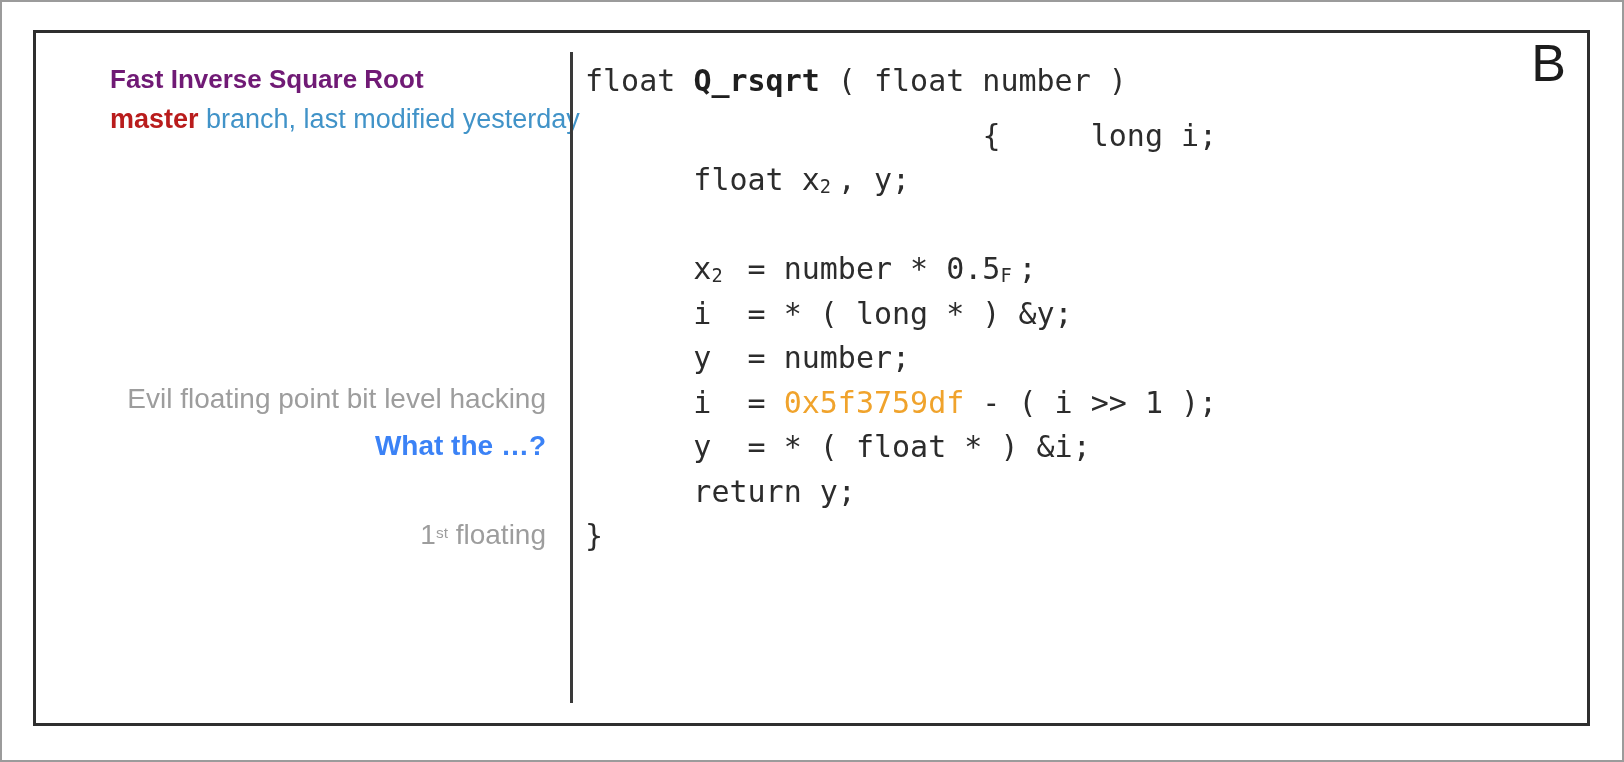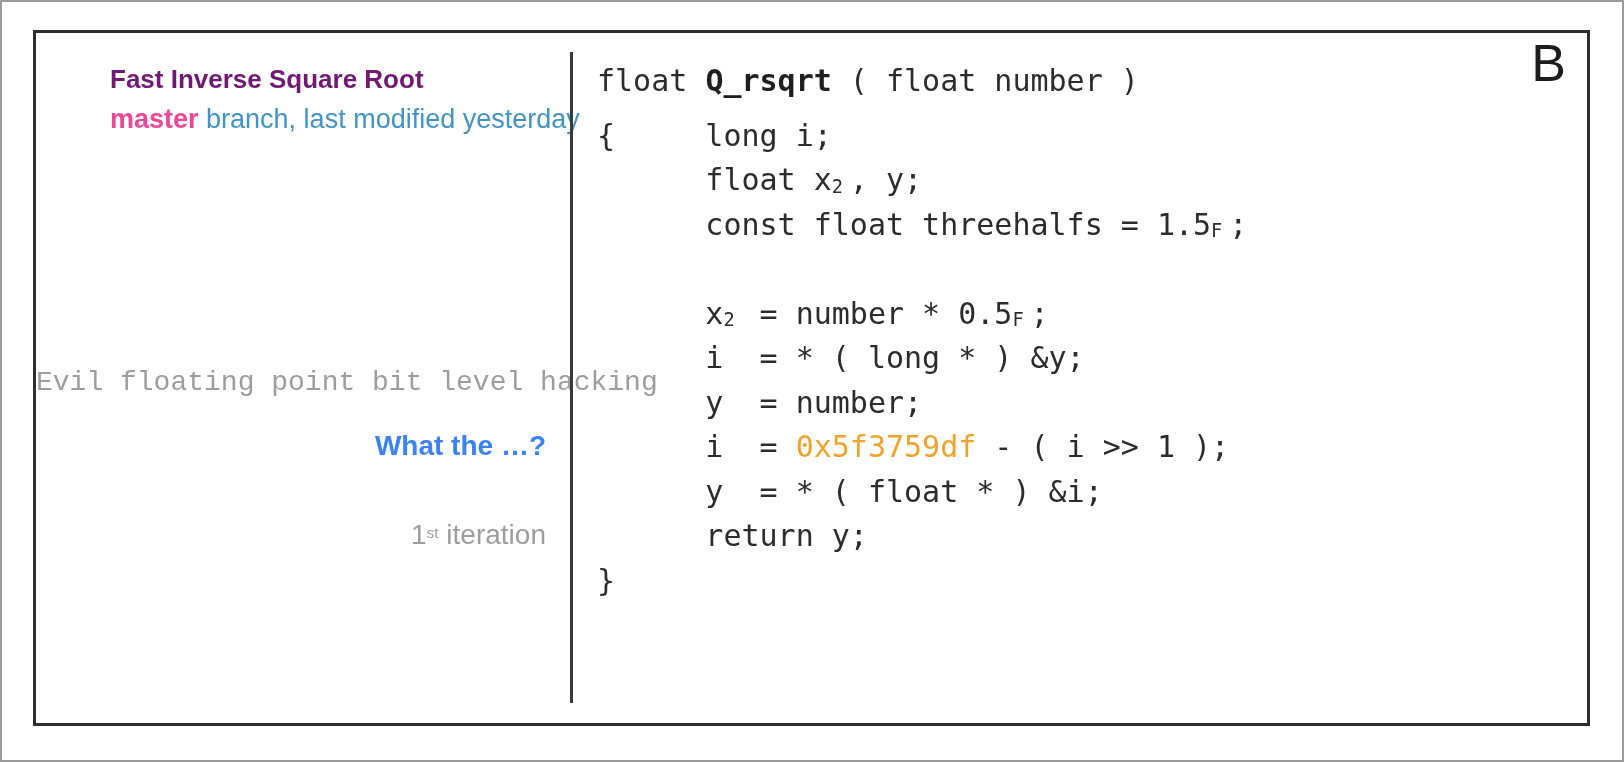--- a/index.html
+++ b/index.html
@@ -18,41 +18,41 @@
   .card-inner{position:absolute;inset:0;}
   .title-block{position:absolute;left:74px;top:31px;}
   .page-title{
     font-size:26px;font-weight:700;color:#701a75;letter-spacing:0;
     line-height:1.2;white-space:nowrap;
   }
   .subtitle{
     margin-top:8px;font-size:27px;line-height:1.2;white-space:nowrap;
     color:#4193c8;font-weight:400;
   }
-  .branch-name{font-weight:700;color:#ec4899;text-align:right;}
+  .branch-name{font-weight:700;color:#b91c1c;text-align:right;}
   .divider{
     position:absolute;left:534px;top:19px;width:3px;height:651px;
     background:#3a3a3a;
   }
   .panel-label{
     position:absolute;top:2px;right:21px;font-size:52px;font-weight:400;
     color:#1c1c1c;line-height:1.1;
   }
   #annotations{position:absolute;left:0;top:0;width:510px;height:690px;}
   .annotation{
     position:absolute;left:0;right:0;text-align:right;white-space:nowrap;
     font-size:28px;color:#9d9d9d;font-weight:400;line-height:1.15;
   }
   #code{
     position:absolute;left:549px;top:26px;
     font-family:"DejaVu Sans Mono","Liberation Mono",monospace;
     font-size:30px;color:#2c2c2c;
   }
-  .code-line{height:44.5px;line-height:44.5px;white-space:pre;margin-left:12px;}
-  .code-line:nth-child(2){margin-top:10px;}
+  .code-line{height:44.5px;line-height:44.5px;white-space:pre;}
+  .code-line:nth-child(2){margin-top:10px;text-align:right;}
   .sg-b{font-weight:700;color:#1f1f1f;}
   .sg-hex{color:#f0a32c;text-align:right;}
   .sg-cm{color:#a8a8a8;}
   .sg-sub{
     font-size:0.62em;display:inline-block;width:1.613ch;text-align:left;
     vertical-align:-0.14em;
   }
   .sg-sup{font-size:0.55em;vertical-align:0.42em;letter-spacing:0;}
   .sg-strong{font-weight:700;color:#3b82f6;}
 </style>
@@ -65,32 +65,31 @@
   <div class="card-inner">
 
     <div class="title-block">
       <div class="page-title">Fast Inverse Square Root</div>
       <div class="subtitle">
         <span class="branch-name">master</span><span> branch, last modified yesterday</span>
       </div>
     </div>
 
     <div id="annotations">
-        <div class="annotation" style="top: 334px; font-family: Liberation Mono, monospace;"><span class="">Evil floating point bit level hacking</span></div>
+        <div class="annotation" style="top: 350px;"><span class="">Evil floating point bit level hacking</span></div>
         <div class="annotation" style="top: 397px;"><span class="sg-strong">What the …?</span></div>
-        <div class="annotation" style="top: 486px;"><span class="">1</span><span class="sg-sup">st</span><span class=""> iteration</span></div>
+        <div class="annotation" style="top: 486px;"><span class="">1</span><span class="sg-sup">st</span><span class=""> floating</span></div>
       </div>
 
     <div class="divider"></div>
 
     <div id="code">
         <div class="code-line"><span class="">float </span><span class="sg-b">Q_rsqrt</span><span class=""> ( float number )</span></div>
         <div class="code-line"><span class="">{     long i;</span></div>
         <div class="code-line"><span class="">      float x</span><span class="sg-sub">2</span><span class="">, y;</span></div>
-        <div class="code-line"><span class="">      const float threehalfs = 1.5</span><span class="sg-sub">F</span><span class="">;</span></div>
         <div class="code-line">&nbsp;</div>
         <div class="code-line"><span class="">      x</span><span class="sg-sub">2</span><span class=""> = number * 0.5</span><span class="sg-sub">F</span><span class="">;</span></div>
         <div class="code-line"><span class="">      i  = * ( long * ) &amp;y;</span></div>
         <div class="code-line"><span class="">      y  = number;</span></div>
         <div class="code-line"><span class="">      i  = </span><span class="sg-hex">0x5f3759df</span><span class=""> - ( i &gt;&gt; 1 );</span></div>
         <div class="code-line"><span class="">      y  = * ( float * ) &amp;i;</span></div>
         <div class="code-line"><span class="">      return y;</span></div>
         <div class="code-line"><span class="">}</span></div>
       </div>
 

